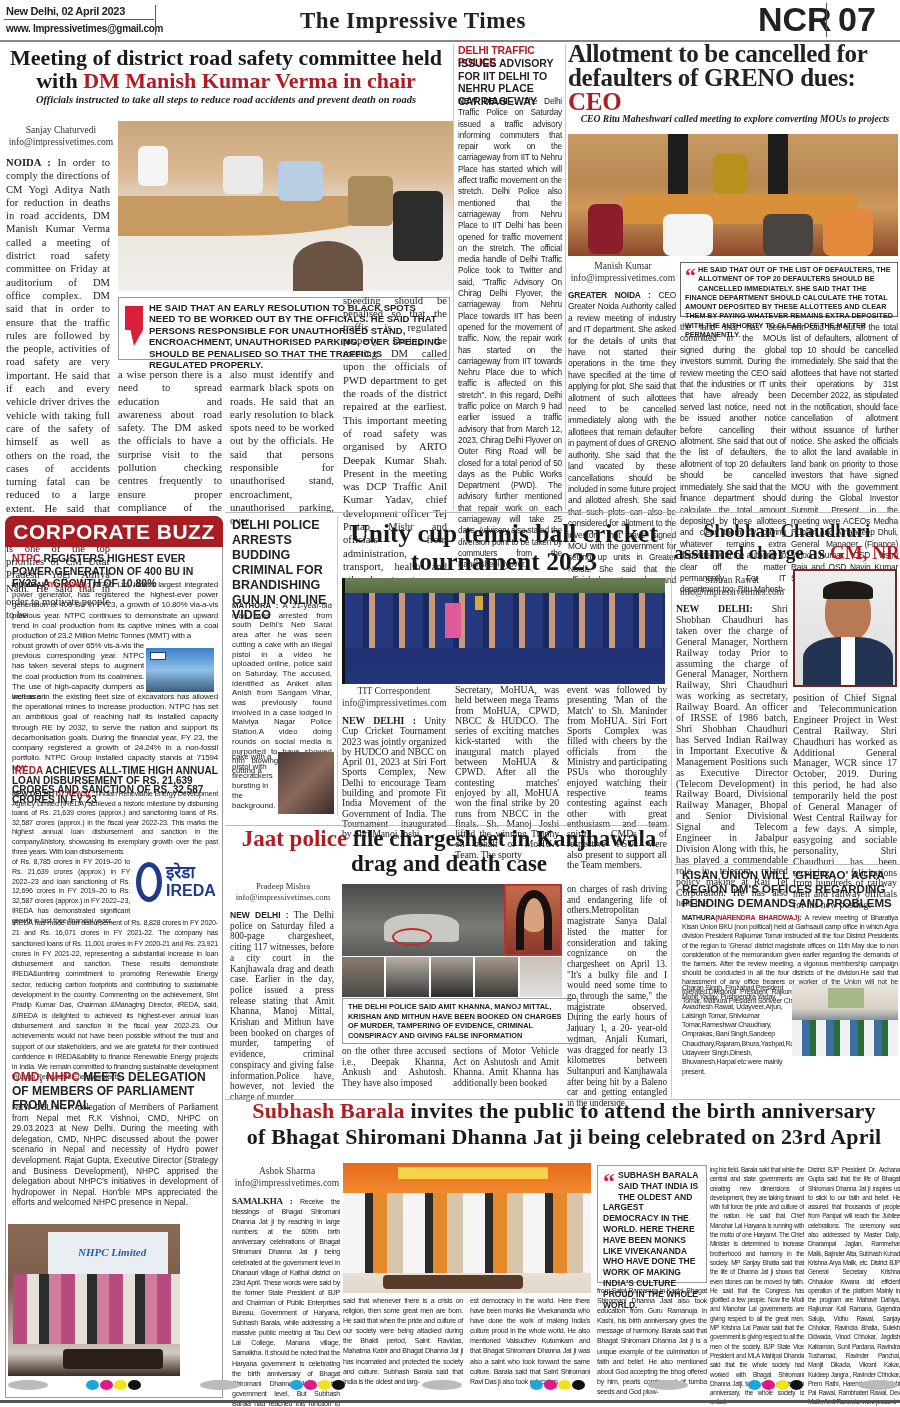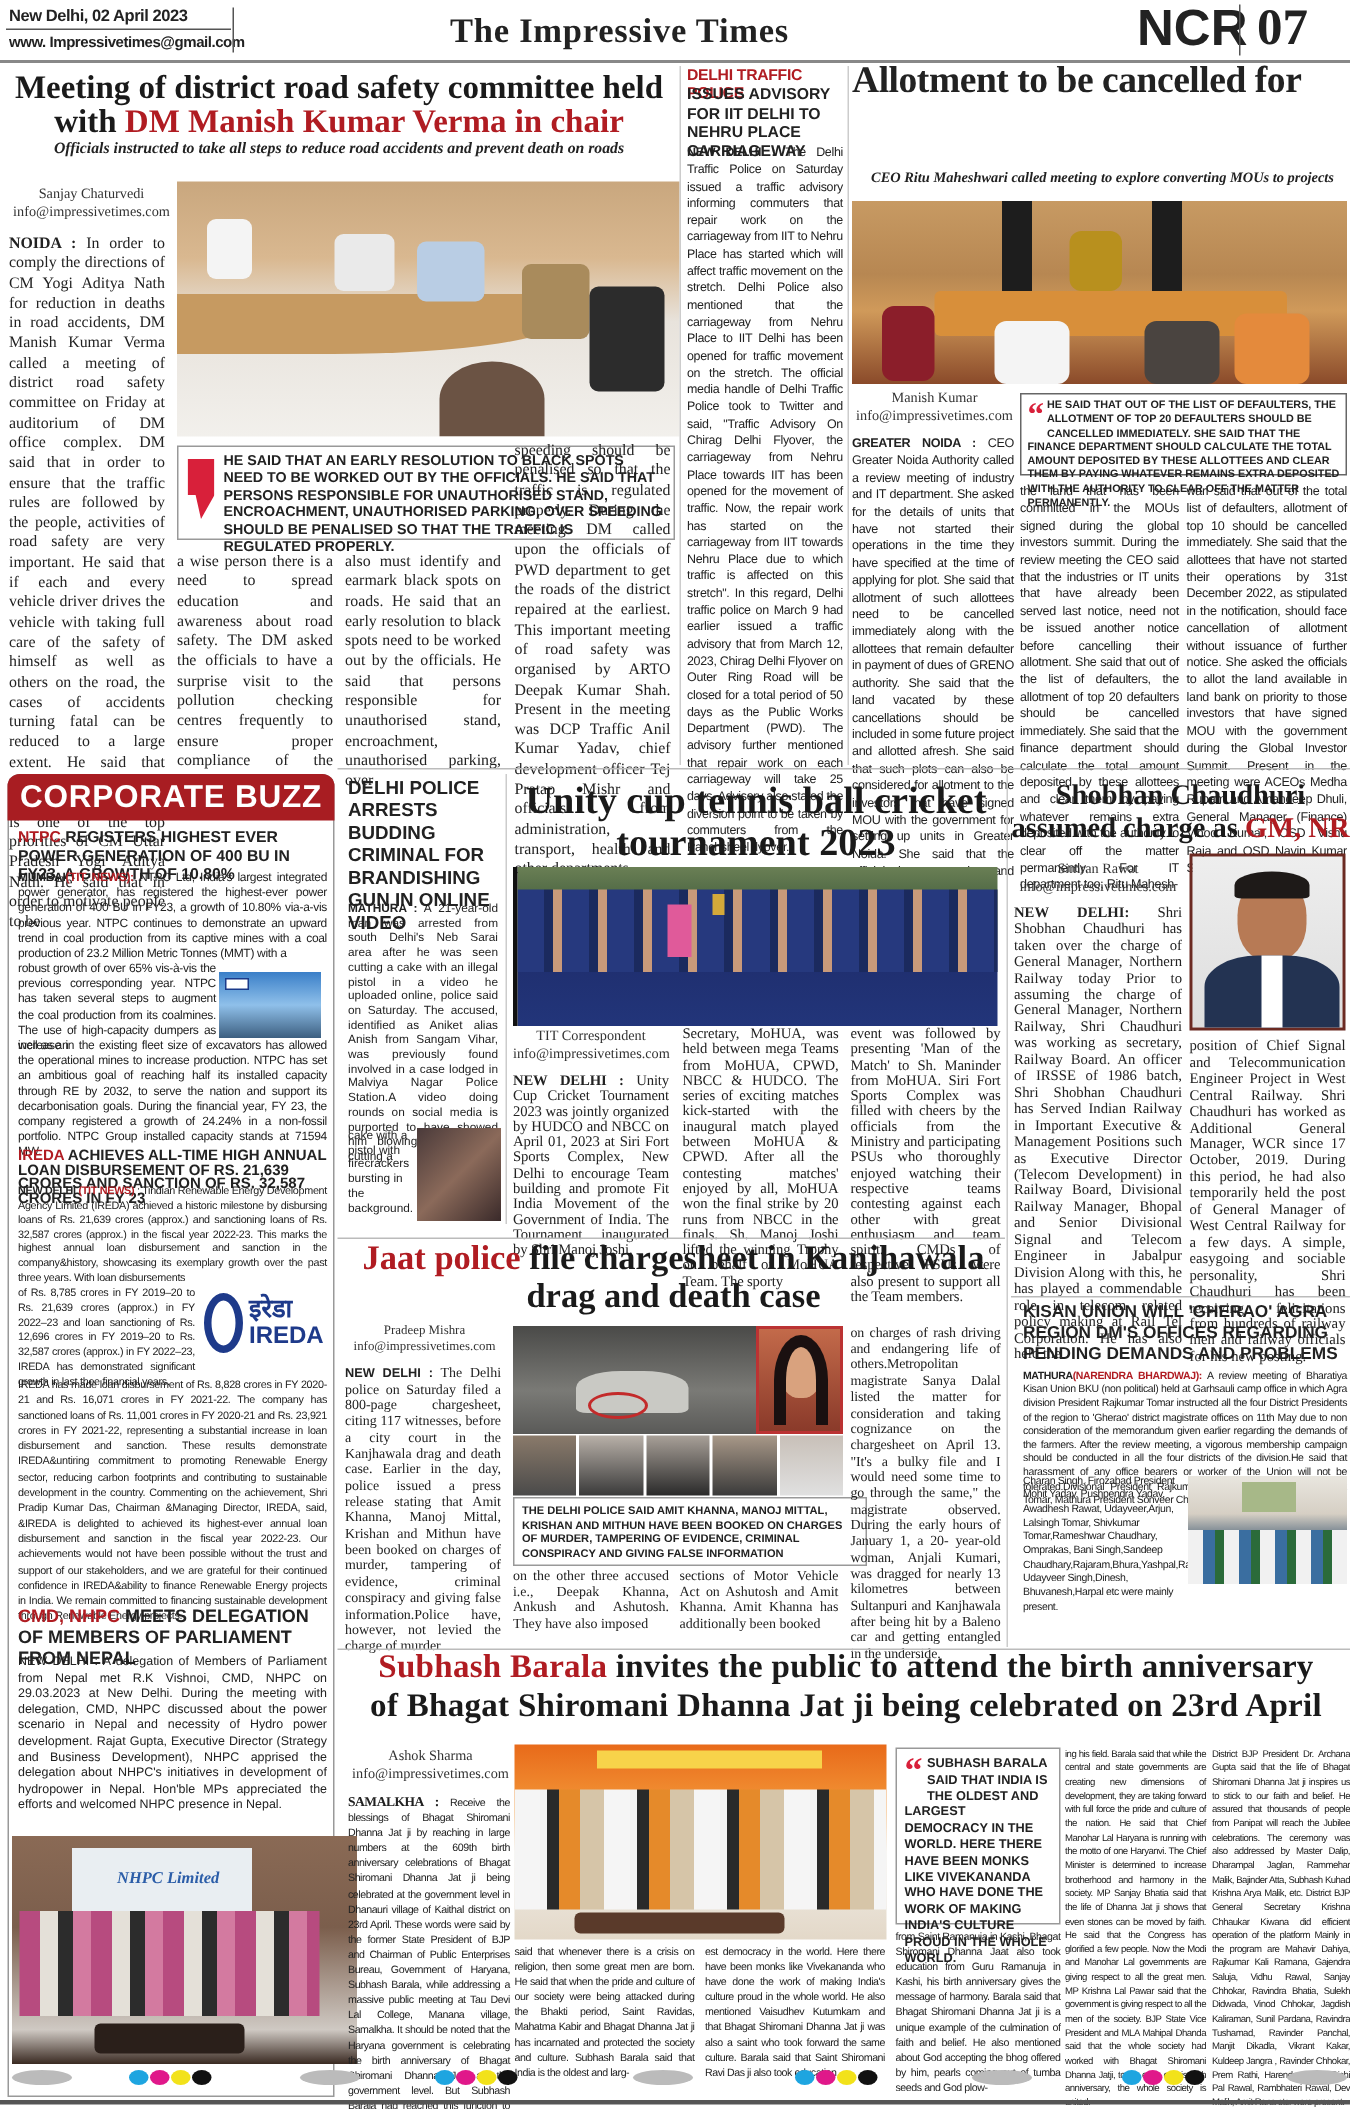--- a/index.html
+++ b/index.html
@@ -26,21 +26,21 @@
 </head>
 <body>
 
 <div class="abs sans" style="left:6px;top:5px;font-size:11px;font-weight:bold;letter-spacing:-0.3px">New Delhi, 02 April 2023</div>
 <div class="abs" style="left:4px;top:19px;width:150px;height:1px;background:#555"></div>
 <div class="abs sans" style="left:6px;top:23px;font-size:10px;font-weight:bold;letter-spacing:-0.3px">www. Impressivetimes@gmail.com</div>
 <div class="abs" style="left:155px;top:5px;width:1px;height:30px;background:#555"></div>
 <div class="abs serif" style="left:300px;top:8px;font-size:23px;font-weight:bold;letter-spacing:0.5px">The Impressive Times</div>
 <div class="abs sans" style="left:758px;top:0px;font-size:34px;font-weight:bold;font-family:'Liberation Sans Narrow','Liberation Sans',sans-serif">NCR</div>
 <div class="abs" style="left:826px;top:3px;width:1px;height:34px;background:#555"></div>
-<div class="abs sans" style="left:838px;top:0px;font-size:34px;font-weight:bold;font-family:Liberation Serif, serif">07</div>
+<div class="abs sans" style="left:838px;top:0px;font-size:34px;font-weight:bold;font-family:Liberation Sans, sans-serif">07</div>
 <div class="hr" style="left:0;top:40px;width:900px;height:2px;background:#888"></div>
 
 <div class="abs headline" style="left:0;top:46px;width:452px;font-size:22px;line-height:23px">
   <div>Meeting of district road safety committee held</div>
   <div><span>with </span><span class="red">DM Manish Kumar Verma in chair</span></div>
 </div>
 <div class="abs serif" style="left:0;top:94px;width:452px;text-align:center;font-style:italic;font-weight:bold;font-size:10.5px">Officials instructed to take all steps to reduce road accidents and prevent death on roads</div>
 
 <div class="abs byline" style="left:6px;top:124px;width:110px">
   <div>Sanjay Chaturvedi</div>
@@ -70,20 +70,21 @@
 <div class="vr" style="left:453px;top:44px;height:466px"></div>
 
 <div class="abs side-head red" style="left:458px;top:44px;width:106px;font-size:10.5px;letter-spacing:-0.2px;font-family:'Liberation Sans Narrow','Liberation Sans',sans-serif">DELHI TRAFFIC POLICE</div>
 <div class="abs side-head" style="left:458px;top:57px;width:106px;font-size:10.5px;line-height:12.5px;font-family:'Liberation Sans Narrow','Liberation Sans',sans-serif">ISSUES ADVISORY FOR IIT DELHI TO NEHRU PLACE CARRIAGEWAY</div>
 <div class="abs body-sm" style="left:458px;top:96px;width:104px;font-size:8.3px;line-height:11.3px"><span class="dateline">NEW DELHI :</span> <span>The Delhi Traffic Police on Saturday issued a traffic advisory informing commuters that repair work on the carriageway from IIT to Nehru Place has started which will affect traffic movement on the stretch. Delhi Police also mentioned that the carriageway from Nehru Place to IIT Delhi has been opened for traffic movement on the stretch. The official media handle of Delhi Traffic Police took to Twitter and said, "Traffic Advisory On Chirag Delhi Flyover, the carriageway from Nehru Place towards IIT has been opened for the movement of traffic. Now, the repair work has started on the carriageway from IIT towards Nehru Place due to which traffic is affected on this stretch". In this regard, Delhi traffic police on March 9 had earlier issued a traffic advisory that from March 12, 2023, Chirag Delhi Flyover on Outer Ring Road will be closed for a total period of 50 days as the Public Works Department (PWD). The advisory further mentioned that repair work on each carriageway will take 25 days. Advisory also stated the diversion point to be taken by commuters from the Panchsheel flyover.</span></div>
 
 <div class="vr" style="left:565px;top:44px;height:466px"></div>
 
 <div class="abs serif" style="left:568px;top:42px;width:330px;font-size:25px;line-height:24px;font-weight:bold;letter-spacing:-0.3px">
   <div>Allotment to be cancelled for</div>
+  <div><span>defaulters of GRENO dues: </span><span class="red">CEO</span></div>
 </div>
 <div class="abs serif" style="left:570px;top:113px;width:330px;font-style:italic;font-weight:bold;font-size:9.6px;text-align:center">CEO Ritu Maheshwari called meeting to explore converting MOUs to projects</div>
 
 <div class="photo" style="left:568px;top:134px;width:330px;height:122px;background:linear-gradient(180deg,#c79a63 0%,#b78752 40%,#d09a5a 60%,#8a4a2a 100%)">
   <div class="abs" style="left:100px;top:0;width:20px;height:60px;background:#1d1d1d"></div>
   <div class="abs" style="left:200px;top:0;width:20px;height:60px;background:#1d1d1d"></div>
   <div class="abs" style="left:145px;top:20px;width:35px;height:40px;background:#b8901e;border-radius:8px"></div>
   <div class="abs" style="left:55px;top:60px;width:235px;height:30px;background:#d88f3a;border-radius:4px"></div>
   <div class="abs" style="left:20px;top:70px;width:35px;height:50px;background:#8b1e2a;border-radius:8px"></div>
   <div class="abs" style="left:95px;top:80px;width:50px;height:42px;background:#f4f4f4;border-radius:8px"></div>
@@ -121,21 +122,21 @@
 <div class="abs" style="left:136px;top:860px;width:80px;height:45px">
   <div class="abs" style="left:0;top:2px;width:26px;height:40px;border:5px solid #1e3a8a;border-radius:50%"></div>
   <div class="abs sans" style="left:30px;top:0;font-size:17px;font-weight:bold;color:#1e3a8a">इरेडा</div>
   <div class="abs sans" style="left:30px;top:22px;font-size:16px;font-weight:bold;color:#1e3a8a;font-family:'Liberation Sans Narrow','Liberation Sans',sans-serif">IREDA</div>
 </div>
 <div class="abs body-sm" style="left:12px;top:918px;width:206px;font-size:7.2px;line-height:10.3px">IREDA has made loan disbursement of Rs. 8,828 crores in FY 2020-21 and Rs. 16,071 crores in FY 2021-22. The company has sanctioned loans of Rs. 11,001 crores in FY 2020-21 and Rs. 23,921 crores in FY 2021-22, representing a substantial increase in loan disbursement and sanction. These results demonstrate IREDA&amp;untiring commitment to promoting Renewable Energy sector, reducing carbon footprints and contributing to sustainable development in the country. Commenting on the achievement, Shri Pradip Kumar Das, Chairman &amp;Managing Director, IREDA, said, &amp;IREDA is delighted to achieved its highest-ever annual loan disbursement and sanction in the fiscal year 2022-23. Our achievements would not have been possible without the trust and support of our stakeholders, and we are grateful for their continued confidence in IREDA&amp;ability to finance Renewable Energy projects in India. We remain committed to financing sustainable development through Renewable Energy projects.</div>
 
 <div class="abs side-head" style="left:12px;top:1070px;width:206px;font-size:12px;line-height:14px;font-family:'Liberation Sans Narrow','Liberation Sans',sans-serif"><span class="red">CMD, NHPC</span><span> MEETS DELEGATION OF MEMBERS OF PARLIAMENT FROM NEPAL</span></div>
 <div class="abs body-sm" style="left:12px;top:1102px;width:206px;font-size:8.3px;line-height:10.6px;letter-spacing:0">NEW DELHI : A delegation of Members of Parliament from Nepal met R.K Vishnoi, CMD, NHPC on 29.03.2023 at New Delhi. During the meeting with delegation, CMD, NHPC discussed about the power scenario in Nepal and necessity of Hydro power development. Rajat Gupta, Executive Director (Strategy and Business Development), NHPC apprised the delegation about NHPC's initiatives in development of hydropower in Nepal. Hon'ble MPs appreciated the efforts and welcomed NHPC presence in Nepal.</div>
 
-<div class="photo" style="left:8px;top:1224px;width:230px;height:152px;background:linear-gradient(180deg,#8a6a55 0%,#7b5e4c 40%,#cfc9c3 85%,#3a2a22 100%)">
+<div class="photo" style="left:8px;top:1224px;width:172px;height:152px;background:linear-gradient(180deg,#8a6a55 0%,#7b5e4c 40%,#cfc9c3 85%,#3a2a22 100%)">
   <div class="abs" style="left:40px;top:8px;width:120px;height:60px;background:#e9eef2"></div>
   <div class="abs serif" style="left:70px;top:22px;font-size:11px;color:#2b5da8;font-style:italic;font-weight:bold">NHPC Limited</div>
   <div class="abs" style="left:5px;top:50px;width:200px;height:70px;background:repeating-linear-gradient(90deg,#b74b7f 0 14px,#e4e0d8 14px 26px,#2c2c2c 26px 36px,#d37aa0 36px 48px)"></div>
   <div class="abs" style="left:55px;top:125px;width:100px;height:20px;background:#2a1f1a;border-radius:4px"></div>
 </div>
 
 <div class="abs side-head" style="left:232px;top:518px;width:100px;font-size:12.5px;line-height:15px;font-family:'Liberation Sans Narrow','Liberation Sans',sans-serif">DELHI POLICE ARRESTS BUDDING CRIMINAL FOR BRANDISHING GUN IN ONLINE VIDEO</div>
 <div class="abs body-sm" style="left:232px;top:601px;width:100px;font-size:7.9px;line-height:9.7px;letter-spacing:0"><span class="dateline">MATHURA :</span> <span>A 21-year-old man was arrested from south Delhi's Neb Sarai area after he was seen cutting a cake with an illegal pistol in a video he uploaded online, police said on Saturday. The accused, identified as Aniket alias Anish from Sangam Vihar, was previously found involved in a case lodged in Malviya Nagar Police Station.A video doing rounds on social media is purported to have showed him blowing candles and cutting a</span></div>
 <div class="abs body-sm" style="left:232px;top:752px;width:45px;font-size:7.9px;line-height:9.7px;text-align:left;letter-spacing:0">cake with a pistol with firecrackers bursting in the background.</div>
 <div class="photo" style="left:278px;top:752px;width:56px;height:62px;background:linear-gradient(135deg,#4a3a3a,#8b6a5a,#3a2a2a)"></div>

